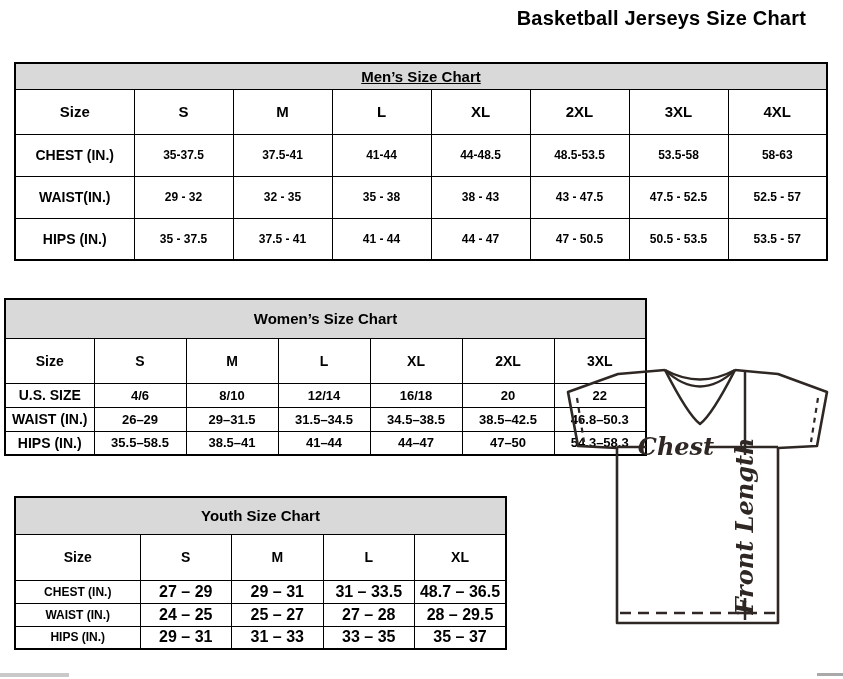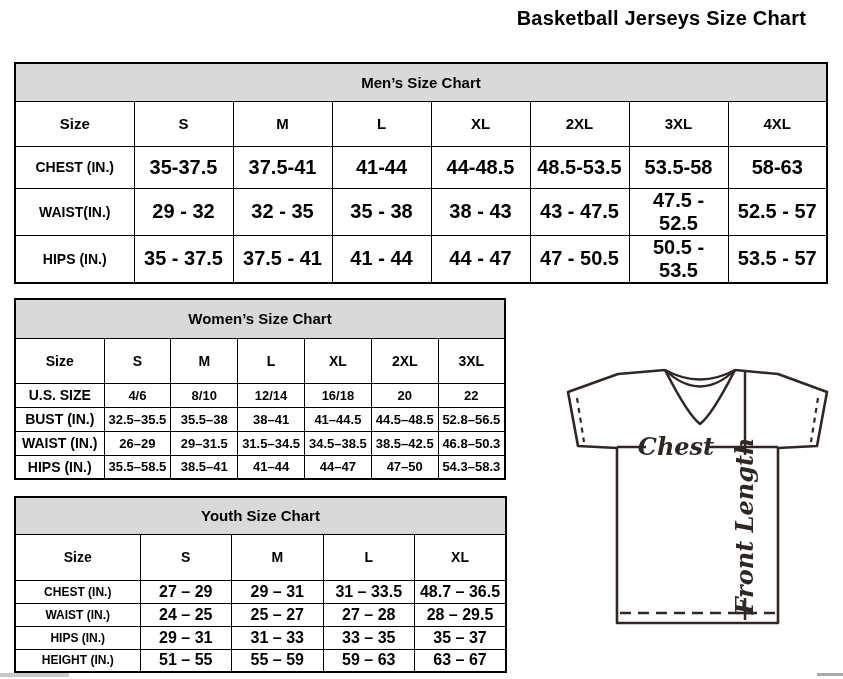--- a/index.html
+++ b/index.html
@@ -31,26 +31,26 @@
     border:1px solid #000;
     padding:0 2px;
     vertical-align:middle;
   }
   tr.chart-title-row th {
     background:#d9d9d9;
     font-size:15px;
   }
   
   table.mens { left:14px; top:62px; width:814px; }
-  table.mens tr.chart-title-row th { height:38px; }
+  table.mens tr.chart-title-row th { height:26px;text-decoration:underline; }
   table.mens tr.size-row th { height:45px; font-size:15px; }
-  table.mens tr.data-row td, table.mens tr.data-row th { height:42px; font-size:20px; }
+  table.mens tr.data-row td, table.mens tr.data-row th { height:42px; font-size:12px; }
   table.mens tr.data-row th.row-label { font-size:14px; }
   
-  table.womens { left:14px; top:298px; width:492px; }
+  table.womens { left:4px; top:298px; width:643px; }
   table.womens tr.chart-title-row th { height:39px; }
   table.womens tr.size-row th { height:45px; font-size:14px; }
   table.womens tr.data-row td { height:24px; font-size:13px; }
   table.womens tr.data-row th.row-label { height:24px; font-size:14px; }
   
   table.youth { left:14px; top:496px; width:493px;border-radius:20px; }
   table.youth tr.chart-title-row th { height:37px; }
   table.youth tr.size-row th { height:46px; font-size:14px; }
   table.youth tr.data-row td { height:23px; font-size:16px; }
   table.youth tr.data-row th.row-label { height:23px; font-size:12px; }
@@ -167,29 +167,20 @@
     <tr class="data-row">
       <th class="row-label">U.S. SIZE</th>
       <td>4/6</td>
       <td>8/10</td>
       <td>12/14</td>
       <td>16/18</td>
       <td>20</td>
       <td>22</td>
     </tr>
     <tr class="data-row">
-      <th class="row-label">BUST (IN.)</th>
-      <td>32.5–35.5</td>
-      <td>35.5–38</td>
-      <td>38–41</td>
-      <td>41–44.5</td>
-      <td>44.5–48.5</td>
-      <td>52.8–56.5</td>
-    </tr>
-    <tr class="data-row">
       <th class="row-label">WAIST (IN.)</th>
       <td>26–29</td>
       <td>29–31.5</td>
       <td>31.5–34.5</td>
       <td>34.5–38.5</td>
       <td>38.5–42.5</td>
       <td>46.8–50.3</td>
     </tr>
     <tr class="data-row">
       <th class="row-label">HIPS (IN.)</th>
@@ -236,27 +227,20 @@
       <td>27 – 28</td>
       <td>28 – 29.5</td>
     </tr>
     <tr class="data-row">
       <th class="row-label">HIPS (IN.)</th>
       <td>29 – 31</td>
       <td>31 – 33</td>
       <td>33 – 35</td>
       <td>35 – 37</td>
     </tr>
-    <tr class="data-row">
-      <th class="row-label">HEIGHT (IN.)</th>
-      <td>51 – 55</td>
-      <td>55 – 59</td>
-      <td>59 – 63</td>
-      <td>63 – 67</td>
-    </tr>
   </tbody>
     </table>
 
   <div class="jersey-diagram">
     <svg viewBox="0 0 300 305" xmlns="http://www.w3.org/2000/svg">
 
       <path d="M117,8 L70,12 L20,30 L30,84 L69,86 L69,261 L230,261 L230,86 L269,84 L279,30 L230,12 L187,8" fill="none" stroke="#2e2724" stroke-width="2.6" stroke-linejoin="round"></path>
 
       <path d="M117,8 Q152,27 187,8" fill="none" stroke="#2e2724" stroke-width="2.4"></path>
       <path d="M117,8 Q152,41 187,8" fill="none" stroke="#2e2724" stroke-width="2.4"></path>

